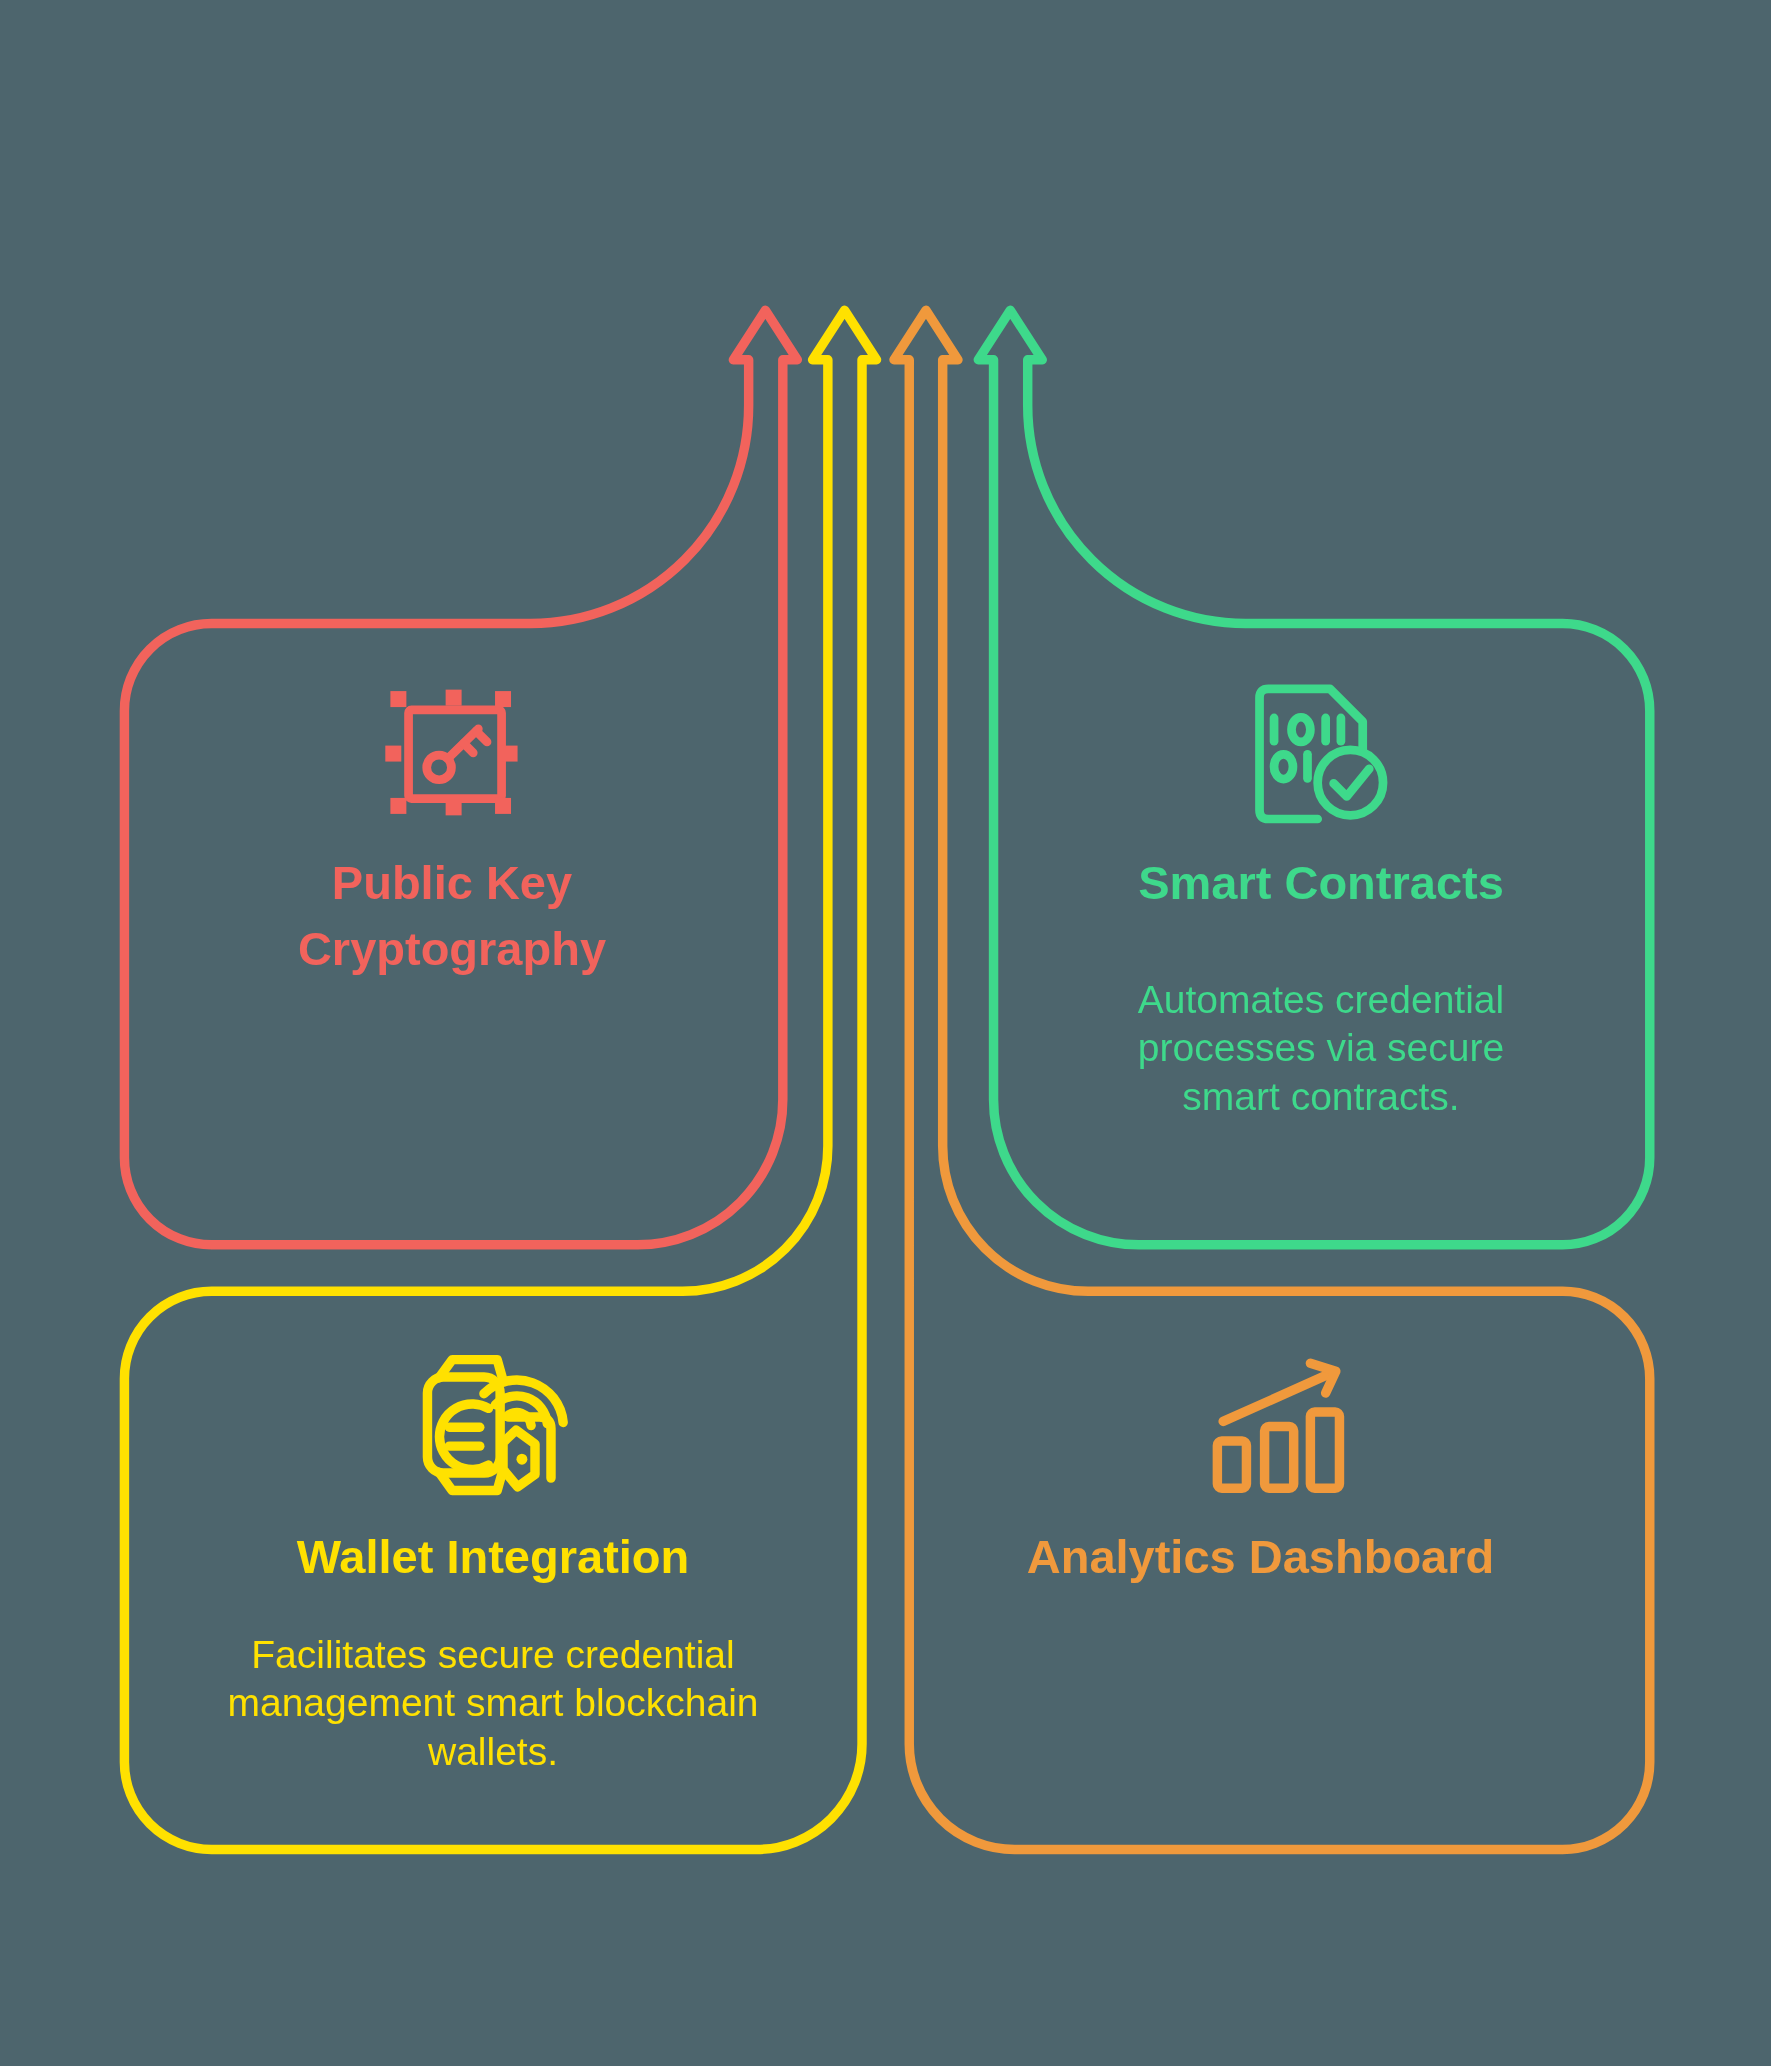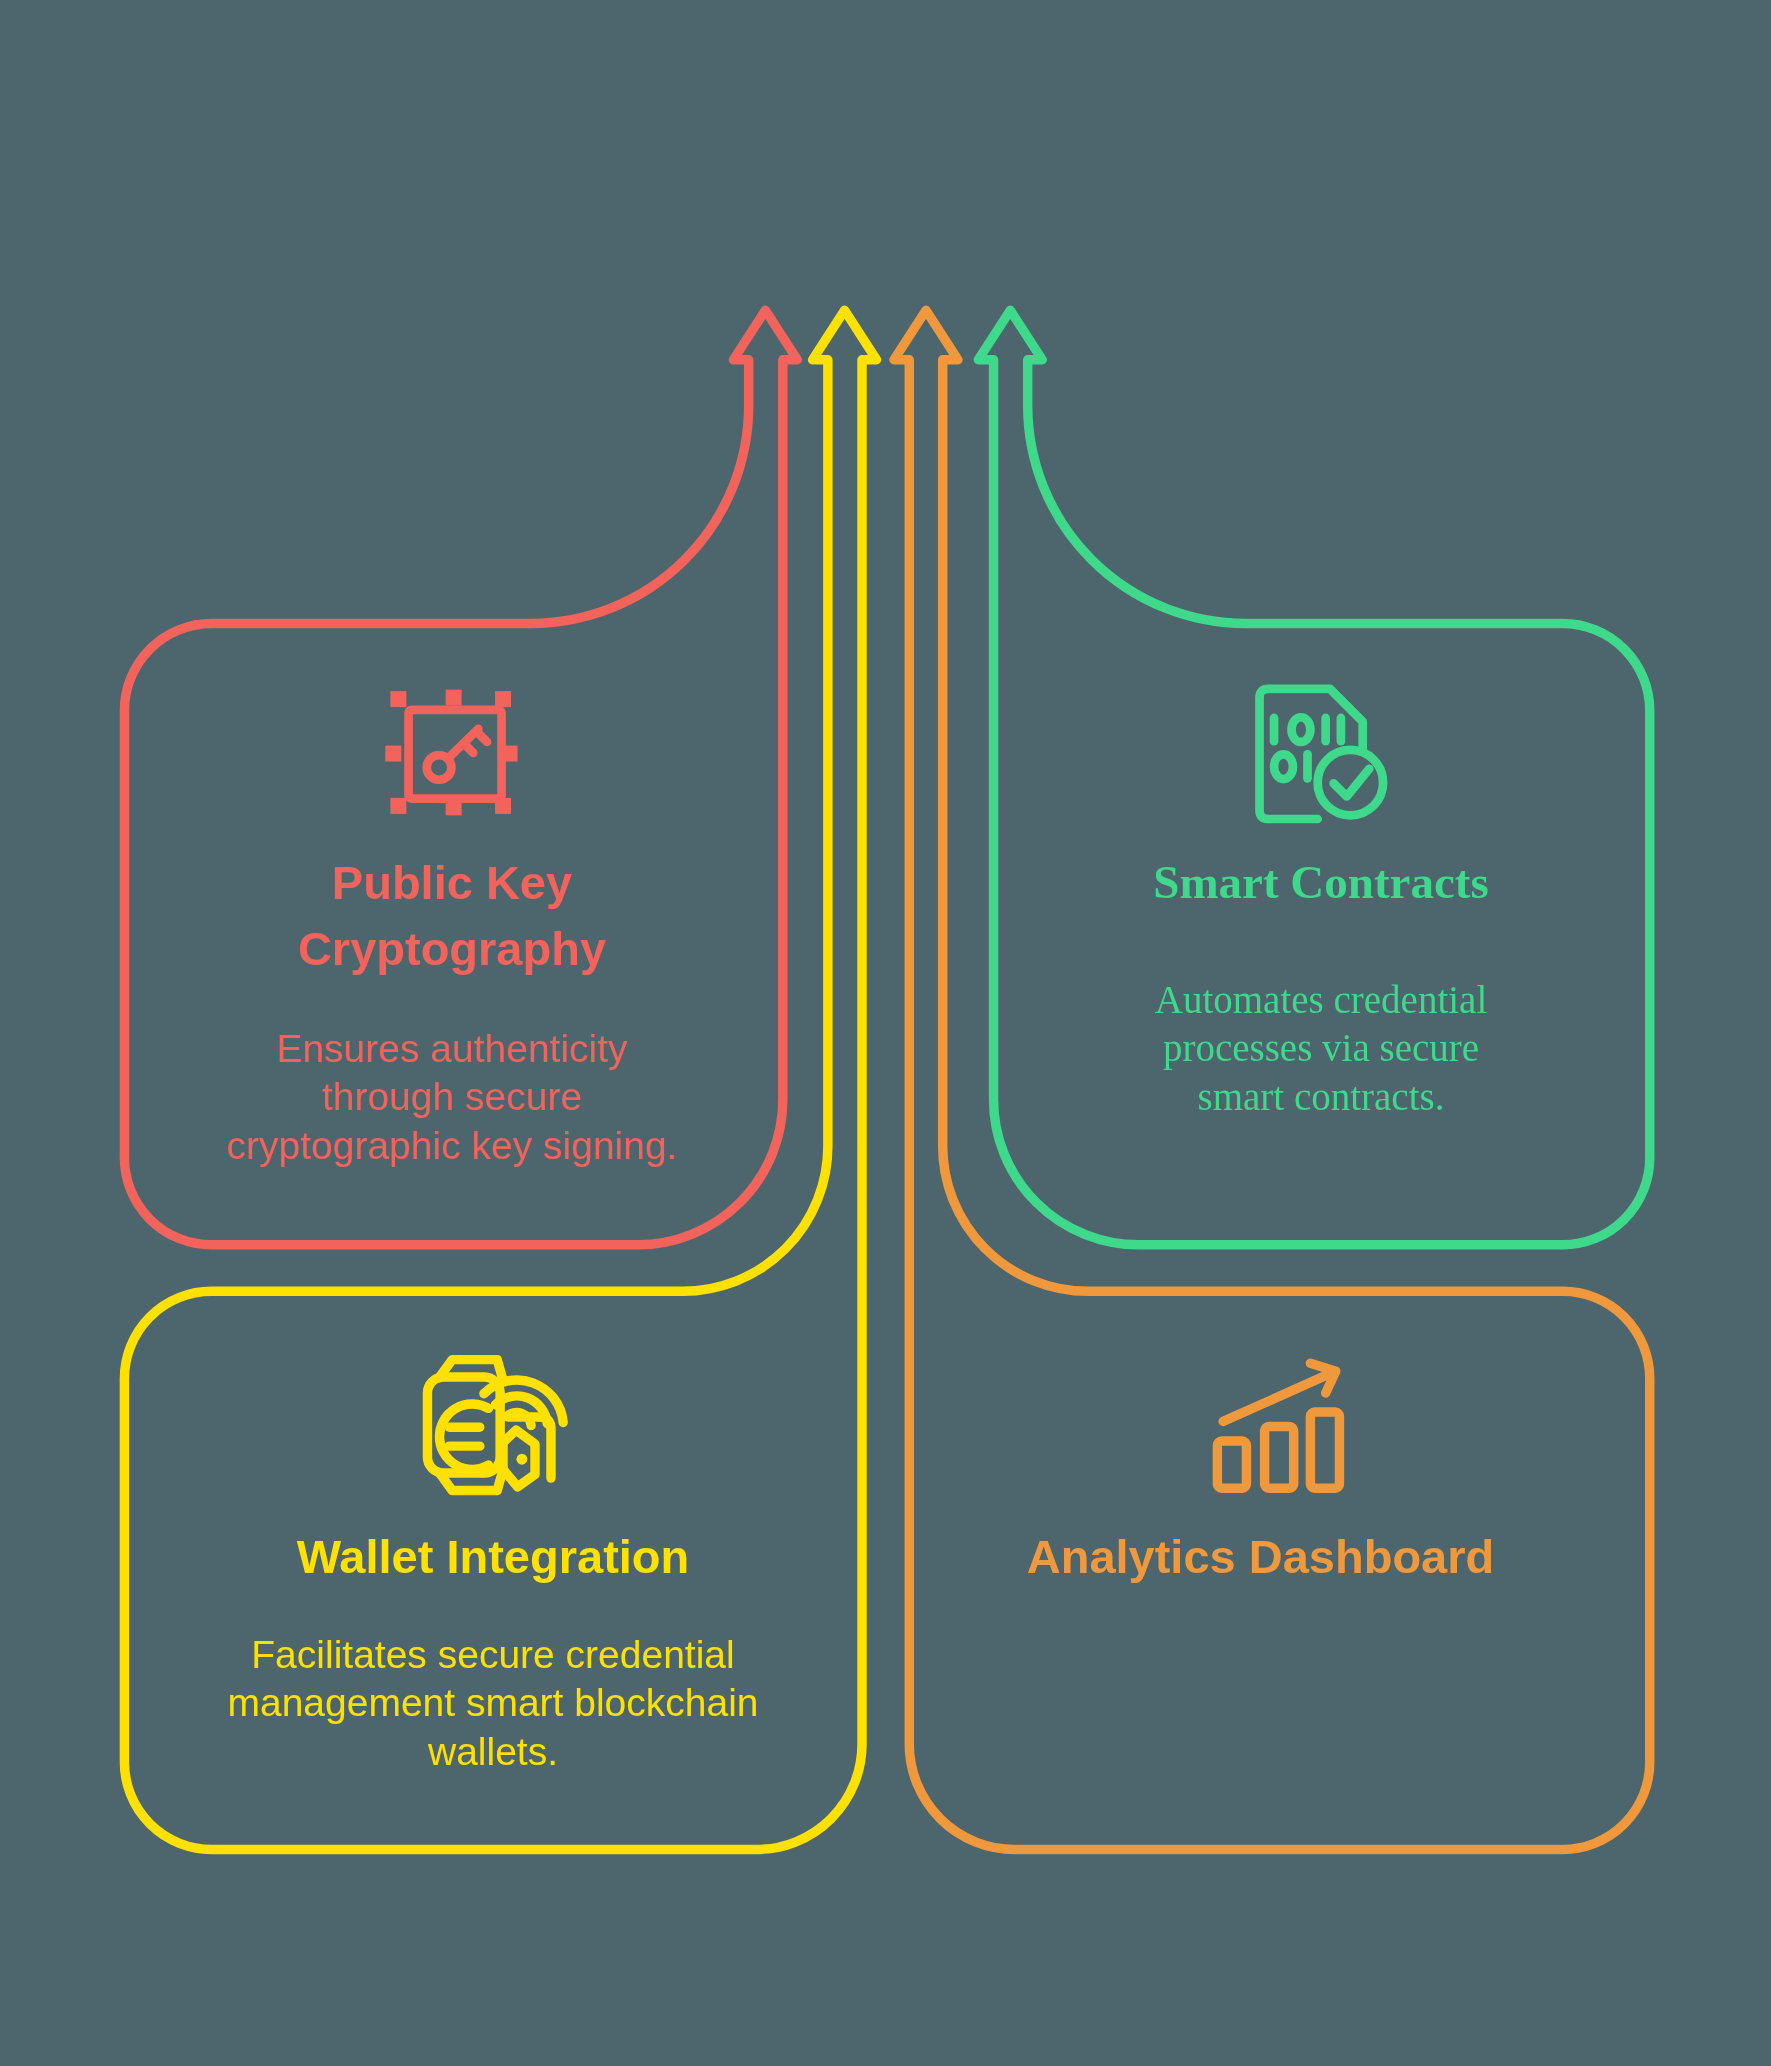--- a/index.html
+++ b/index.html
@@ -28,21 +28,21 @@
   .c-red{color:#f2635c;}
   .c-green{color:#3ed98b;}
   .c-yellow{color:#ffe100;}
   .c-orange{color:#f0993c;}
 
   #card-public-key{left:124px;top:624px;width:656px;height:621px;}
   #card-public-key h2{top:226px;}
   #card-public-key h2 .h-inner{max-width:422px;}
   #card-public-key p{top:401px;max-width:494px;}
 
-  #card-smart-contracts{left:993px;top:624px;width:656px;height:621px;font-family:Liberation Serif, serif;}
+  #card-smart-contracts{left:993px;top:624px;width:656px;height:621px;}
   #card-smart-contracts h2{top:226px;}
   #card-smart-contracts p{top:352px;max-width:392px;}
 
   #card-wallet-integration{left:124px;top:1291px;width:738px;height:558px;}
   #card-wallet-integration h2{top:233px;}
   #card-wallet-integration p{top:340px;max-width:552px;}
 
   #card-analytics-dashboard{left:890px;top:1291px;width:741px;height:558px;}
   #card-analytics-dashboard h2{top:233px;}
   #card-analytics-dashboard p{top:324px;max-width:640px;}
@@ -119,21 +119,20 @@
     <rect x="1675" y="1983" width="40" height="65" rx="6"></rect>
     <rect x="1740" y="1963" width="40" height="85" rx="6"></rect>
     <rect x="1803" y="1943" width="40" height="105" rx="6"></rect>
     <path d="M 1683 1956 L 1826 1892"></path>
     <path d="M 1803 1876 L 1838 1887 L 1824 1917"></path>
   </g>
 </svg>
 
 <div class="card" id="card-public-key">
   <h2 class="c-red"><span class="h-inner">Public Key Cryptography</span></h2>
-  <p class="c-red">Ensures authenticity through secure cryptographic key signing.</p>
 </div>
 
 <div class="card" id="card-smart-contracts">
   <h2 class="c-green"><span class="h-inner">Smart Contracts</span></h2>
   <p class="c-green">Automates credential processes via secure smart contracts.</p>
 </div>
 
 <div class="card" id="card-wallet-integration">
   <h2 class="c-yellow"><span class="h-inner">Wallet Integration</span></h2>
   <p class="c-yellow">Facilitates secure credential management smart blockchain wallets.</p>

